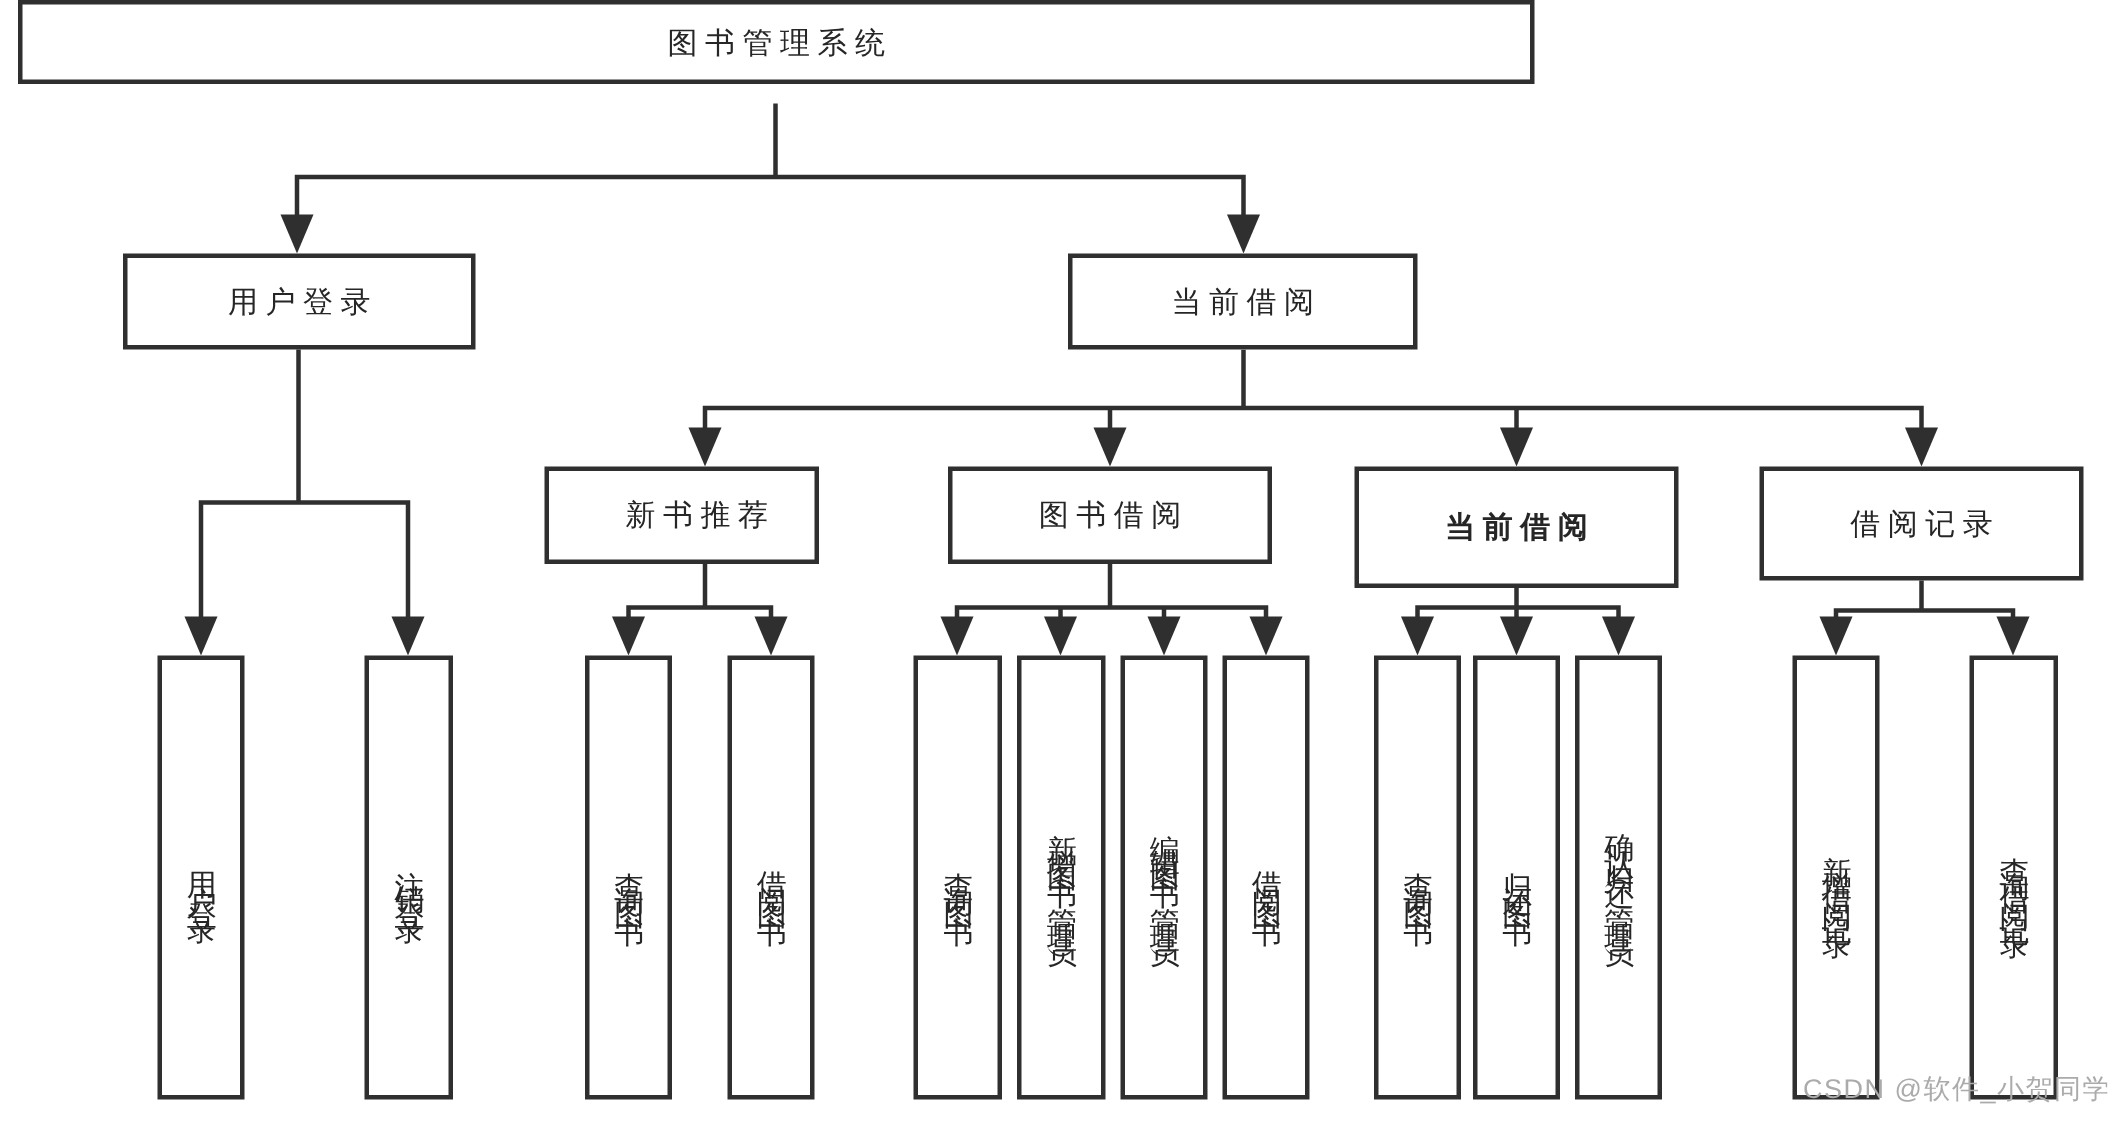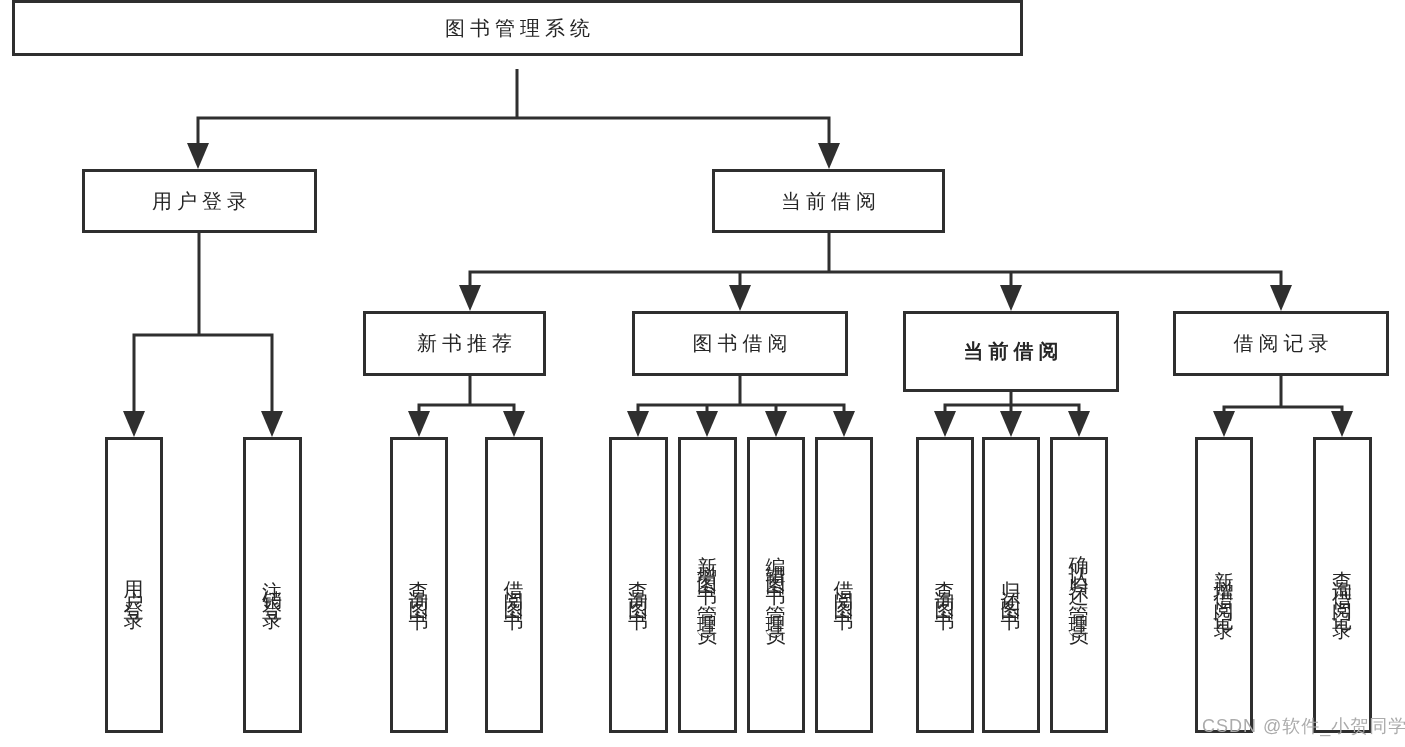--- a/index.html
+++ b/index.html
@@ -113,21 +113,21 @@
   </svg>
 
   <div class="node" style="left:12px; top:0; width:1011px; height:56px;">图书管理系统</div>
 
   <div class="node" style="left:82px; top:169px; width:235px; height:64px;">用户登录</div>
   <div class="node" style="left:712px; top:169px; width:233px; height:64px;">当前借阅</div>
 
   <div class="node" style="left:363px; top:311px; width:183px; height:65px;padding-left:20px;">新书推荐</div>
   <div class="node" style="left:632px; top:311px; width:216px; height:65px;text-align:right;">图书借阅</div>
   <div class="node" style="left:903px; top:311px; width:216px; height:81px;font-weight:bold;">当前借阅</div>
-  <div class="node" style="left:1173px; top:311px; width:216px; height:65px;">借阅记录</div>
+  <div class="node" style="left:1173px; top:311px; width:216px; height:76px;">借阅记录</div>
 
   <div class="leaf" style="left:105px; top:437px; width:58px; height:296px;">
     <span class="vtext">用户登录</span>
   </div>
   <div class="leaf" style="left:243px; top:437px; width:59px; height:296px;">
     <span class="vtext">注销登录</span>
   </div>
 
   <div class="leaf" style="left:390px; top:437px; width:58px; height:296px;">
     <span class="vtext">查询图书</span>

